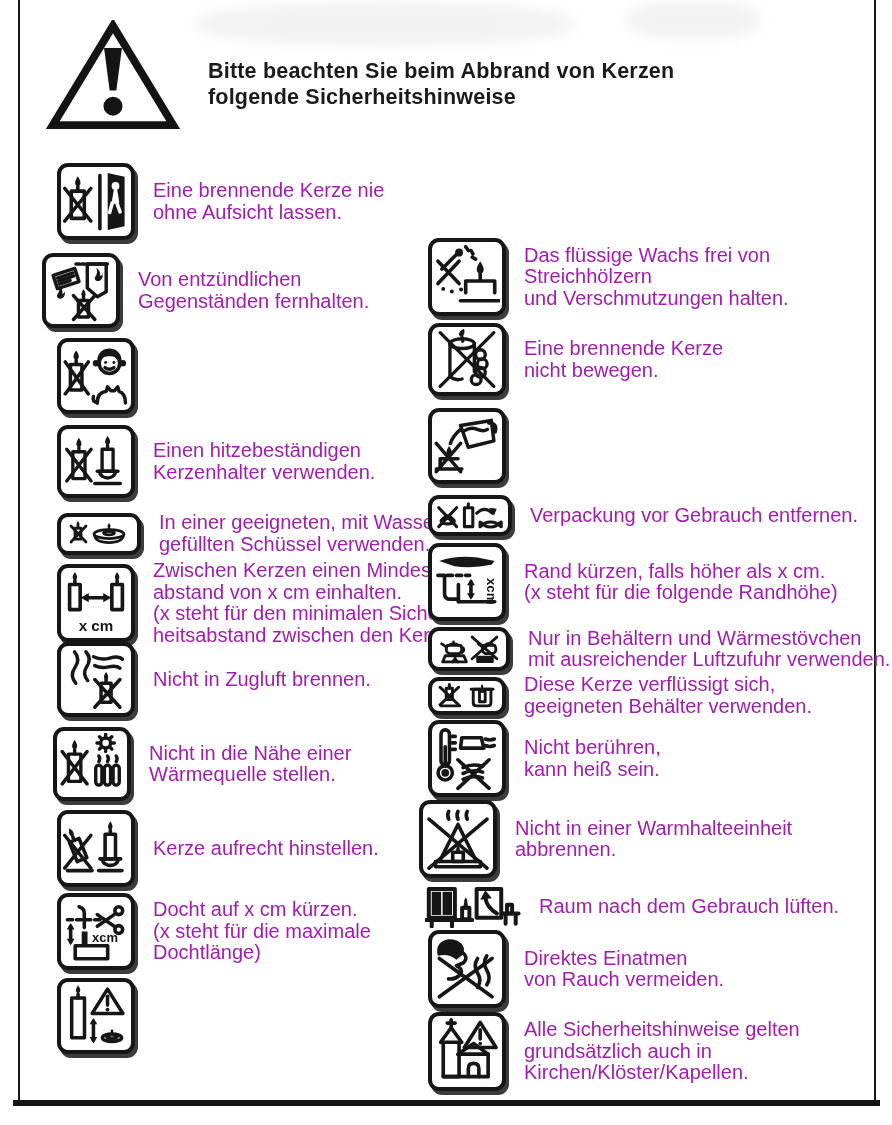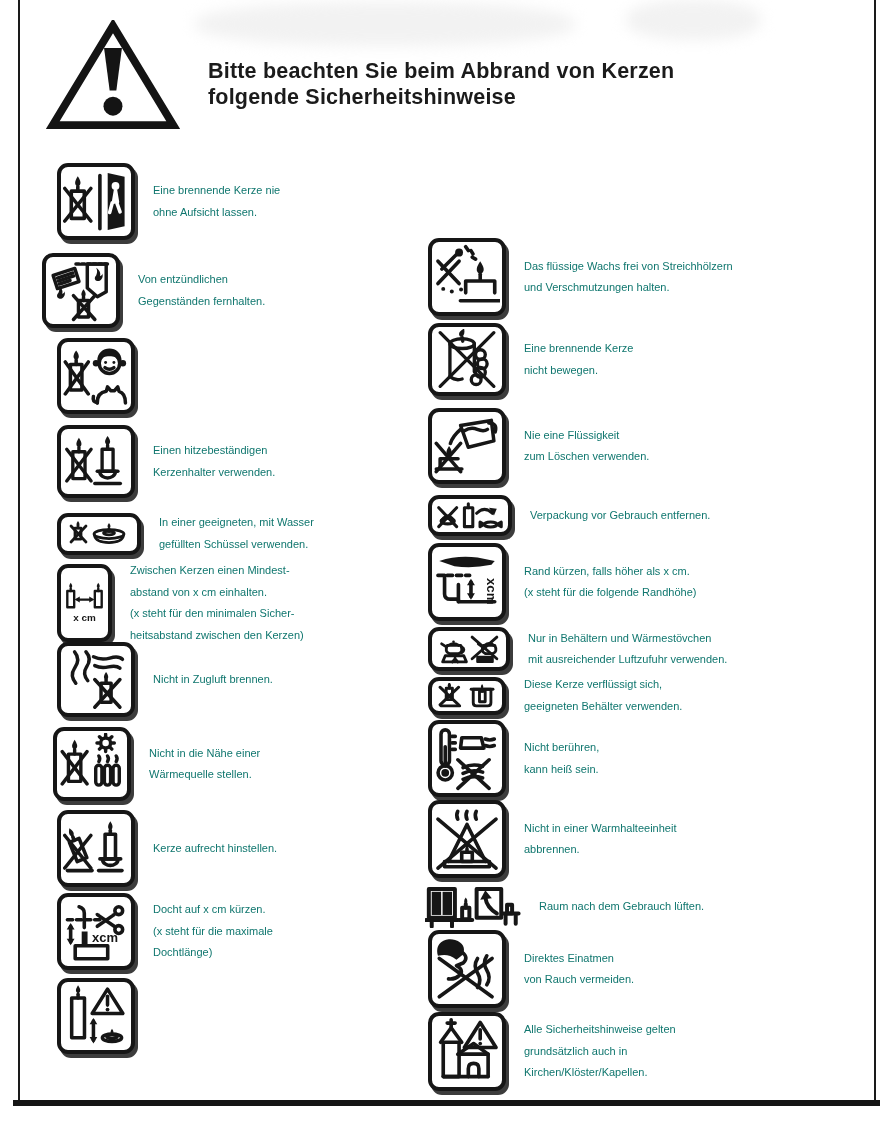--- a/index.html
+++ b/index.html
@@ -16,21 +16,21 @@
   .item{position:absolute;display:flex;align-items:center;}
   .ib{flex:none;box-sizing:border-box;background:#fff;border:4px solid #161616;border-radius:11px;
       box-shadow:3px 4px 0 #3c3c3c;padding:2px;display:flex;align-items:center;justify-content:center;}
   .ib svg{width:100%;height:100%;display:block;}
   .ib.plain{border:none;border-radius:0;box-shadow:none;padding:0;}
   .ib svg *{fill:none;stroke:#161616;stroke-width:5.5;stroke-linecap:round;stroke-linejoin:round;}
   .ib svg .f{fill:#161616;stroke:none;}
   .ib svg .w{stroke:#ffffff;}
   .ib svg .wf{fill:#ffffff;stroke:none;}
   .ib svg text{fill:#161616;stroke:none;font-family:"Liberation Sans",sans-serif;font-weight:bold;}
-  .txt{margin-left:18px;font-size:11px;line-height:21.5px;color:#0f766e;white-space:pre-line;}
+  .txt{margin-left:18px;font-size:20px;line-height:21.5px;color:#a21caf;white-space:pre-line;}
 </style>
 </head>
 <body>
 
 <div class="page">
   <div class="smudge s1"></div>
   <div class="smudge s2"></div>
   <div class="frame"></div>
   <div class="bottom-rule"></div>
 
@@ -139,21 +139,21 @@
         <ellipse cx="80" cy="28" rx="11" ry="3.5" stroke-width="3.5"></ellipse>
         <line x1="80" y1="25" x2="80" y2="19" stroke-width="3.5"></line>
         <path class="f" d="M80 8c4 5 4 9 0 11c-4-2-4-6 0-11z"></path>
       </svg>
     </div>
     <div class="txt">In einer geeigneten, mit Wasser
 gefüllten Schüssel verwenden.</div>
   </div>
 
   <div class="item" style="left:57px;top:560px">
-    <div class="ib" style="width:55px;height:78px">
+    <div class="ib" style="width:78px;height:78px">
       <svg viewBox="0 0 100 100">
         <rect x="10" y="22" width="16" height="38"></rect>
           <line x1="18" y1="22" x2="18" y2="16"></line>
         <path class="f" d="M18 3c4 6 5 10 0 13c-5-3-4-7 0-13z"></path>
         <rect x="74" y="22" width="16" height="38"></rect>
           <line x1="82" y1="22" x2="82" y2="16"></line>
         <path class="f" d="M82 3c4 6 5 10 0 13c-5-3-4-7 0-13z"></path>
         <line x1="34" y1="42" x2="66" y2="42"></line>
         <polygon class="f" points="27,42 39,35 39,49"></polygon>
         <polygon class="f" points="73,42 61,35 61,49"></polygon>
@@ -315,22 +315,20 @@
         <path d="M40 18L88 10l4 32-40 10z" stroke-width="5"></path>
         <path d="M84 14q14 0 10 14" stroke-width="4.5"></path>
         <path d="M46 26q10-6 20-2t16 0" stroke-width="4"></path>
         <path d="M40 24q-12 10-16 22" stroke-width="4.5"></path>
         <path class="f" d="M22 50c5 7 6 13 0 16c-6-3-5-9 0-16z"></path>
         <path d="M8 70h28M8 70v12M2 86h40" stroke-width="5"></path>
         <line x1="2" y1="46" x2="40" y2="90"></line>
           <line x1="40" y1="46" x2="2" y2="90"></line>
       </svg>
     </div>
-    <div class="txt">Nie eine Flüssigkeit
-zum Löschen verwenden.</div>
   </div>
 
   <div class="item" style="left:428px;top:495px">
     <div class="ib" style="width:84px;height:41px">
       <svg viewBox="0 0 120 52">
         <ellipse cx="20" cy="36" rx="12" ry="5" stroke-width="4.5"></ellipse>
         <path d="M10 34q10-14 20 0" stroke-width="4.5"></path>
         <line x1="4" y1="12" x2="36" y2="46" stroke-width="5"></line>
         <line x1="36" y1="12" x2="4" y2="46" stroke-width="5"></line>
         <rect x="50" y="12" width="15" height="34" stroke-width="4.5"></rect>
@@ -417,21 +415,21 @@
         <path d="M68 12h42" stroke-width="4"></path>
         <rect x="84" y="16" width="11" height="20" stroke-width="4"></rect>
         <line x1="89" y1="16" x2="89" y2="11" stroke-width="3.5"></line>
         <path class="f" d="M89 2c3 4 3 7 0 9c-3-2-3-5 0-9z"></path>
       </svg>
     </div>
     <div class="txt">Diese Kerze verflüssigt sich,
 geeigneten Behälter verwenden.</div>
   </div>
 
-  <div class="item" style="left:428px;top:800px">
+  <div class="item" style="left:419px;top:800px">
     <div class="ib" style="width:78px;height:78px">
       <svg viewBox="0 0 100 100">
         <path d="M36 8q-3 6 0 12M50 8q-3 6 0 12M64 8q-3 6 0 12" stroke-width="4"></path>
         <path d="M22 84L50 28l28 56" stroke-width="5"></path>
         <rect x="16" y="84" width="68" height="8" stroke-width="4.5"></rect>
         <rect x="42" y="70" width="16" height="14" stroke-width="4.5"></rect>
         <line x1="50" y1="70" x2="50" y2="65" stroke-width="3.5"></line>
         <path class="f" d="M50 55c3 4 3 8 0 10c-3-2-3-6 0-10z"></path>
         <line x1="6" y1="20" x2="94" y2="94" stroke-width="7"></line>
         <line x1="94" y1="20" x2="6" y2="94" stroke-width="7"></line>

